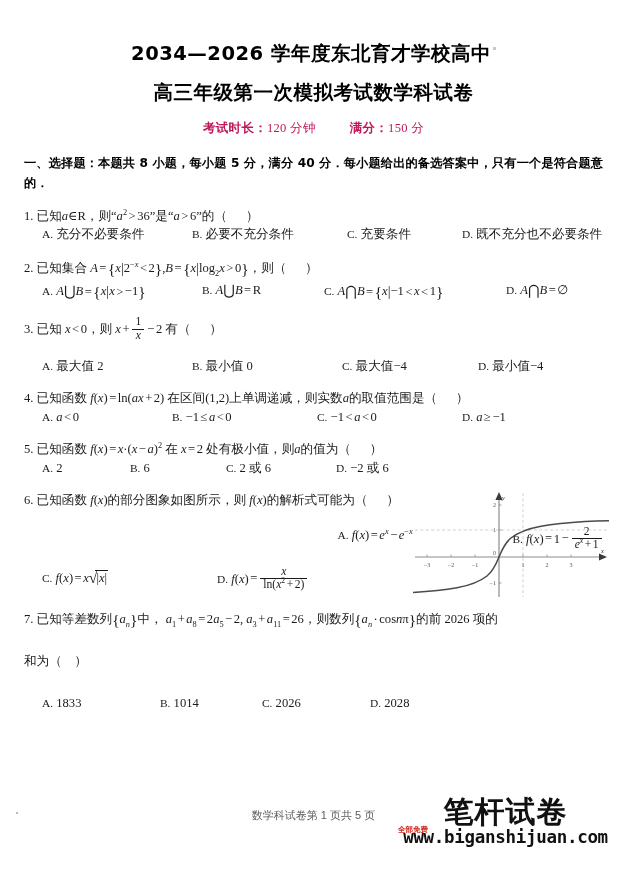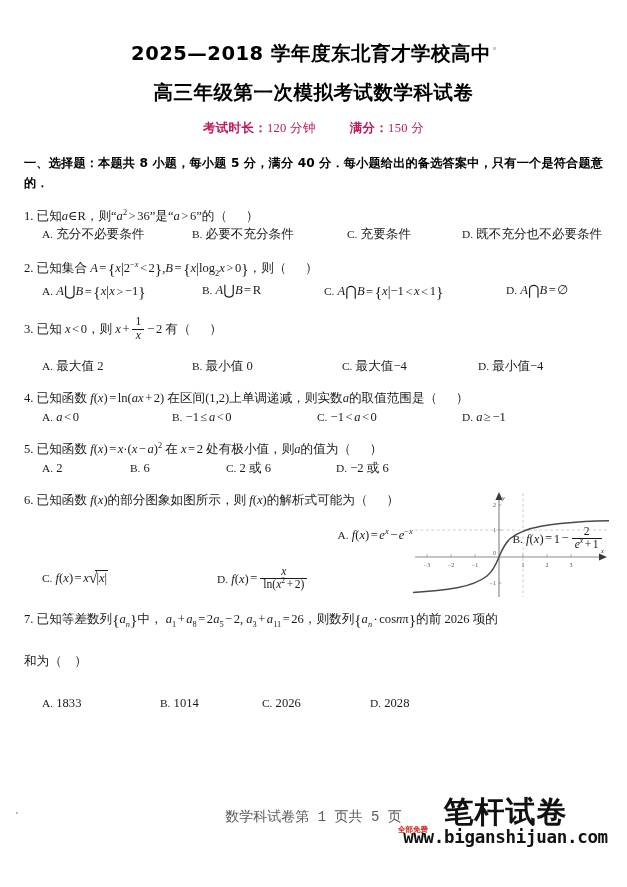--- a/index.html
+++ b/index.html
@@ -110,23 +110,23 @@
     width: 196px;
     height: 108px;
   }
 
   
   .footer {
     position: absolute;
     left: 0; right: 0;
     top: 808px;
     text-align: center;
-    font-size: 14px;
+    font-size: 11px;
     color: #5a5a5a;
-    font-family: Liberation Mono, monospace;
+    font-family: Liberation Sans, sans-serif;
   }
   .corner-dot {
     position: absolute;
     left: 16px; top: 812px;
     width: 2px; height: 2px;
     background: #b9b9b9;
   }
   .watermark {
     position: absolute;
     right: 14px;
@@ -169,21 +169,21 @@
     margin-left: 2px;
     margin-top: 3px;
   }
 </style>
 </head>
 <body>
 
 <div class="page">
 
   <div class="title-block">
-    <div class="title-line l1"><span>2025—2018 学年度东北育才学校高中</span><span class="title-artifact"></span></div>
+    <div class="title-line l1"><span>2034—2026 学年度东北育才学校高中</span><span class="title-artifact"></span></div>
     <div class="title-line l2">高三年级第一次模拟考试数学科试卷</div>
     <div class="subtitle">
       <span>考试时长：</span><span class="num">120 分钟</span><span class="gap"></span><span>满分：</span><span class="num">150 分</span>
     </div>
   </div>
 
   <div class="content">
 
     <div class="instr">一、选择题：本题共 8 小题，每小题 5 分，满分 40 分．每小题给出的备选答案中，只有一个是符合题意的．</div>
 

